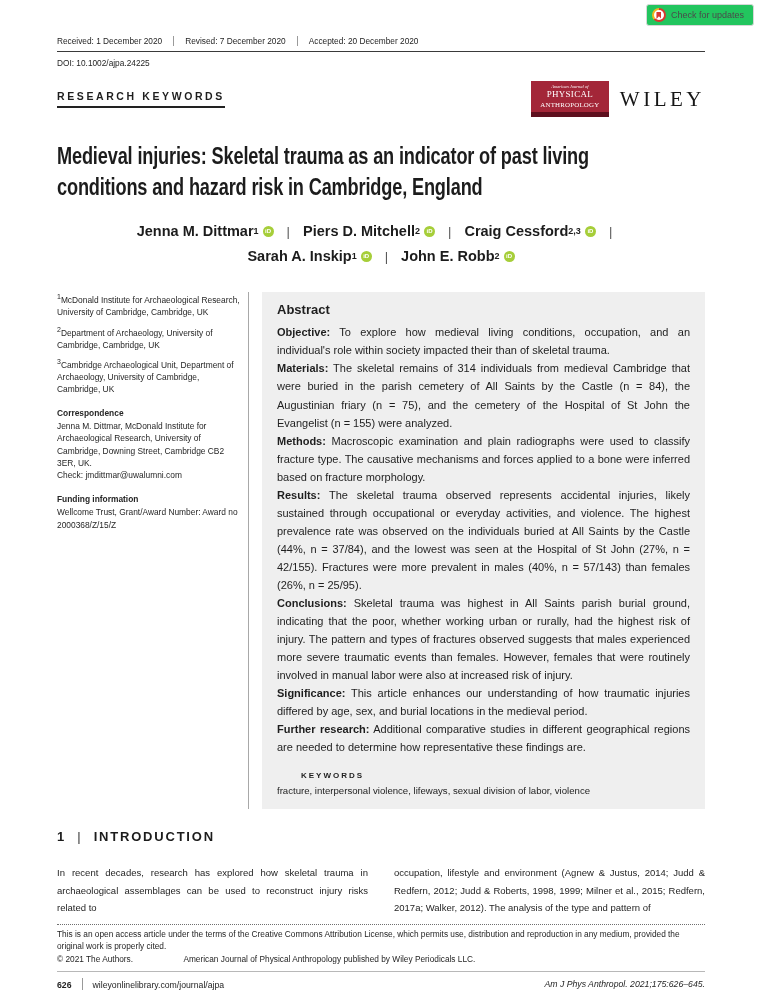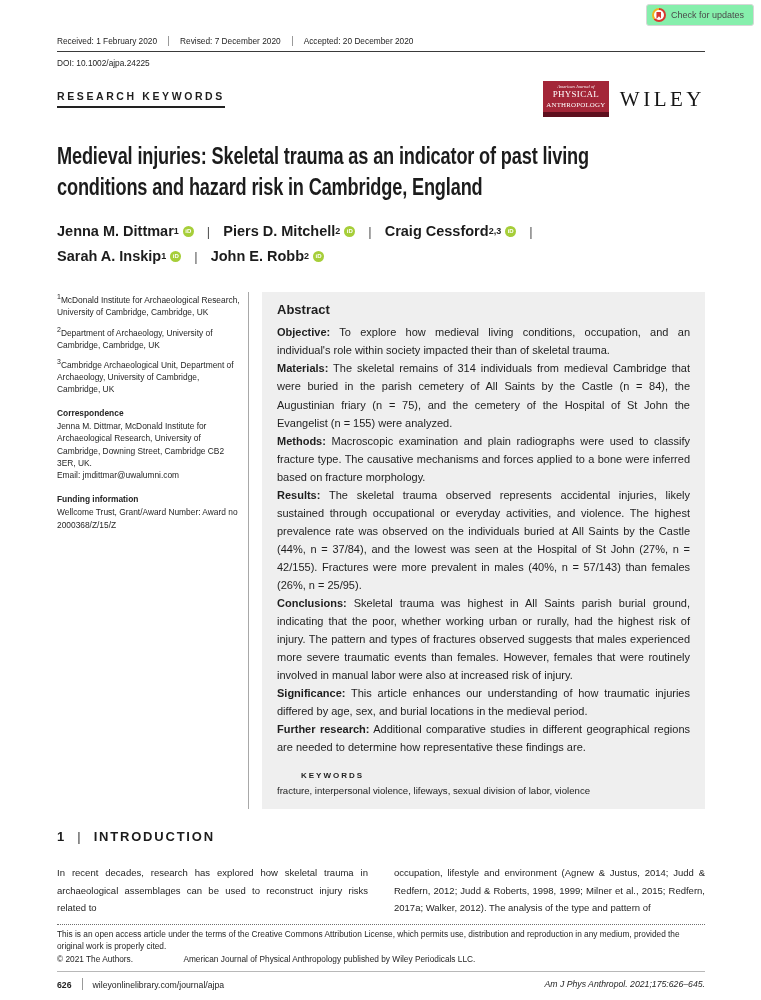--- a/index.html
+++ b/index.html
@@ -5,52 +5,52 @@
   html,body{margin:0;padding:0;}
   body{
     width:761px;height:1000px;overflow:hidden;background:#ffffff;
     font-family:"Liberation Sans",sans-serif;color:#1e1e1e;position:relative;
   }
   .content{padding:0 56px 0 57px;}
 
   
   .check-btn{
     position:absolute;top:4px;right:7px;display:flex;align-items:center;gap:5px;
-    background:#86efac;border:1px solid #d7d7d7;border-radius:3px;
+    background:#22c55e;border:1px solid #d7d7d7;border-radius:3px;
     padding:3px 9px 3px 5px;font-size:9px;color:#4a4a4a;cursor:pointer;
   }
   .cm{position:relative;width:14px;height:14px;border-radius:50%;flex:none;
       background:conic-gradient(#d8382e 0 230deg,#f0b51f 230deg 360deg);display:inline-block;}
   .cm-inner{position:absolute;left:2px;top:2px;right:2px;bottom:2px;background:#fff;border-radius:50%;}
   .cm-book{position:absolute;left:4.5px;top:3.5px;width:5px;height:7.5px;background:#d8382e;
       clip-path:polygon(0 0,100% 0,100% 100%,50% 62%,0 100%);}
 
   
   .dates-row{display:flex;margin-top:36px;padding-bottom:5px;border-bottom:1.5px solid #3a3a3a;
     font-size:8.3px;color:#1e1e1e;}
   .dates-row .d{padding-right:11px;margin-right:11px;border-right:1px solid #9a9a9a;}
   .dates-row .d:last-child{border-right:none;}
   .doi{margin-top:6px;font-size:8.3px;}
 
   .ra-row{display:flex;justify-content:space-between;align-items:center;margin-top:13px;}
   .ra{font-size:10.5px;font-weight:bold;letter-spacing:2.6px;border-bottom:2px solid #222;padding-bottom:4px;}
   .brand{display:flex;align-items:center;gap:11px;}
-  .jlogo{width:66px;flex:none;background:#a32638;color:#fff;text-align:center;padding-top:3px;}
+  .jlogo{width:78px;flex:none;background:#a32638;color:#fff;text-align:center;padding-top:3px;}
   .jlogo .l1{font-family:"Liberation Serif",serif;font-style:italic;font-size:4.5px;line-height:1.3;}
   .jlogo .l2{font-family:"Liberation Serif",serif;font-size:9px;line-height:1.1;letter-spacing:.3px;}
   .jlogo .l3{font-family:"Liberation Serif",serif;font-size:6.9px;line-height:1.4;letter-spacing:.2px;padding-bottom:2px;}
   .jband{height:5px;background:#5e0f1e;margin-top:1px;}
   .wiley{font-family:"Liberation Serif",serif;font-size:21px;letter-spacing:3.5px;color:#161616;}
 
   
   .title{margin-top:24px;}
   .title .tl{font-size:23px;font-weight:600;line-height:31px;white-space:nowrap;
     transform:scaleX(.79);transform-origin:0 50%;letter-spacing:-0.2px;color:#1c1c1c;}
   .authors{margin-top:20px;font-size:14.5px;font-weight:600;color:#1c1c1c;}
-  .arow{display:flex;align-items:center;margin-bottom:9px;}
+  .arow{display:flex;align-items:center;margin-bottom:9px;justify-content:center;}
   .a-sep{font-weight:400;color:#555;margin:0 13px;font-size:13px;}
   .a-sup{font-size:9px;font-weight:600;}
   .orcid{display:inline-flex;width:11px;height:11px;border-radius:50%;background:#a6ce39;color:#fff;
     font-size:6px;font-weight:bold;align-items:center;justify-content:center;margin-left:4px;flex:none;cursor:pointer;}
 
   
   .main{display:flex;margin-top:28px;height:517px;}
   .sidebar{width:186px;flex:none;font-size:8.4px;line-height:1.45;color:#262626;}
   .sidebar p{margin:0 0 6px;}
   .sb-head{font-weight:bold;margin:12px 0 1px;}
@@ -89,21 +89,21 @@
   <span class="cm">
       <span class="cm-inner"></span>
       <span class="cm-book"></span>
     </span>
   <span>Check for updates</span>
 </div>
 
 <div class="content">
 
   <div class="dates-row">
-    <span class="d">Received: 1 February 2020</span>
+    <span class="d">Received: 1 December 2020</span>
     <span class="d">Revised: 7 December 2020</span>
     <span class="d">Accepted: 20 December 2020</span>
   </div>
 
   <div class="doi">DOI: 10.1002/ajpa.24225</div>
 
   <div class="ra-row">
     <span class="ra">RESEARCH KEYWORDS</span>
     <span class="brand">
       <span class="jlogo">
@@ -149,21 +149,21 @@
 
   <div class="main">
 
     <div class="sidebar">
       <p><sup>1</sup><span>McDonald Institute for Archaeological Research, University of Cambridge, Cambridge, UK</span></p>
       <p><sup>2</sup><span>Department of Archaeology, University of Cambridge, Cambridge, UK</span></p>
       <p><sup>3</sup><span>Cambridge Archaeological Unit, Department of Archaeology, University of Cambridge, Cambridge, UK</span></p>
 
       <div class="sb-head">Correspondence</div>
       <p style="margin-bottom:0;">Jenna M. Dittmar, McDonald Institute for Archaeological Research, University of Cambridge, Downing Street, Cambridge CB2 3ER, UK.</p>
-      <p><span>Email:</span> <span>jmdittmar@uwalumni.com</span></p>
+      <p><span>Check:</span> <span>jmdittmar@uwalumni.com</span></p>
 
       <div class="sb-head">Funding information</div>
       <p>Wellcome Trust, Grant/Award Number: Award no 2000368/Z/15/Z</p>
     </div>
 
     <div class="vdiv"></div>
 
     <div class="abs">
       <h2>Abstract</h2>
       <p><b class="abs-label">Objective:</b> <span>To explore how medieval living conditions, occupation, and an individual's role within society impacted their than of skeletal trauma.</span></p>

